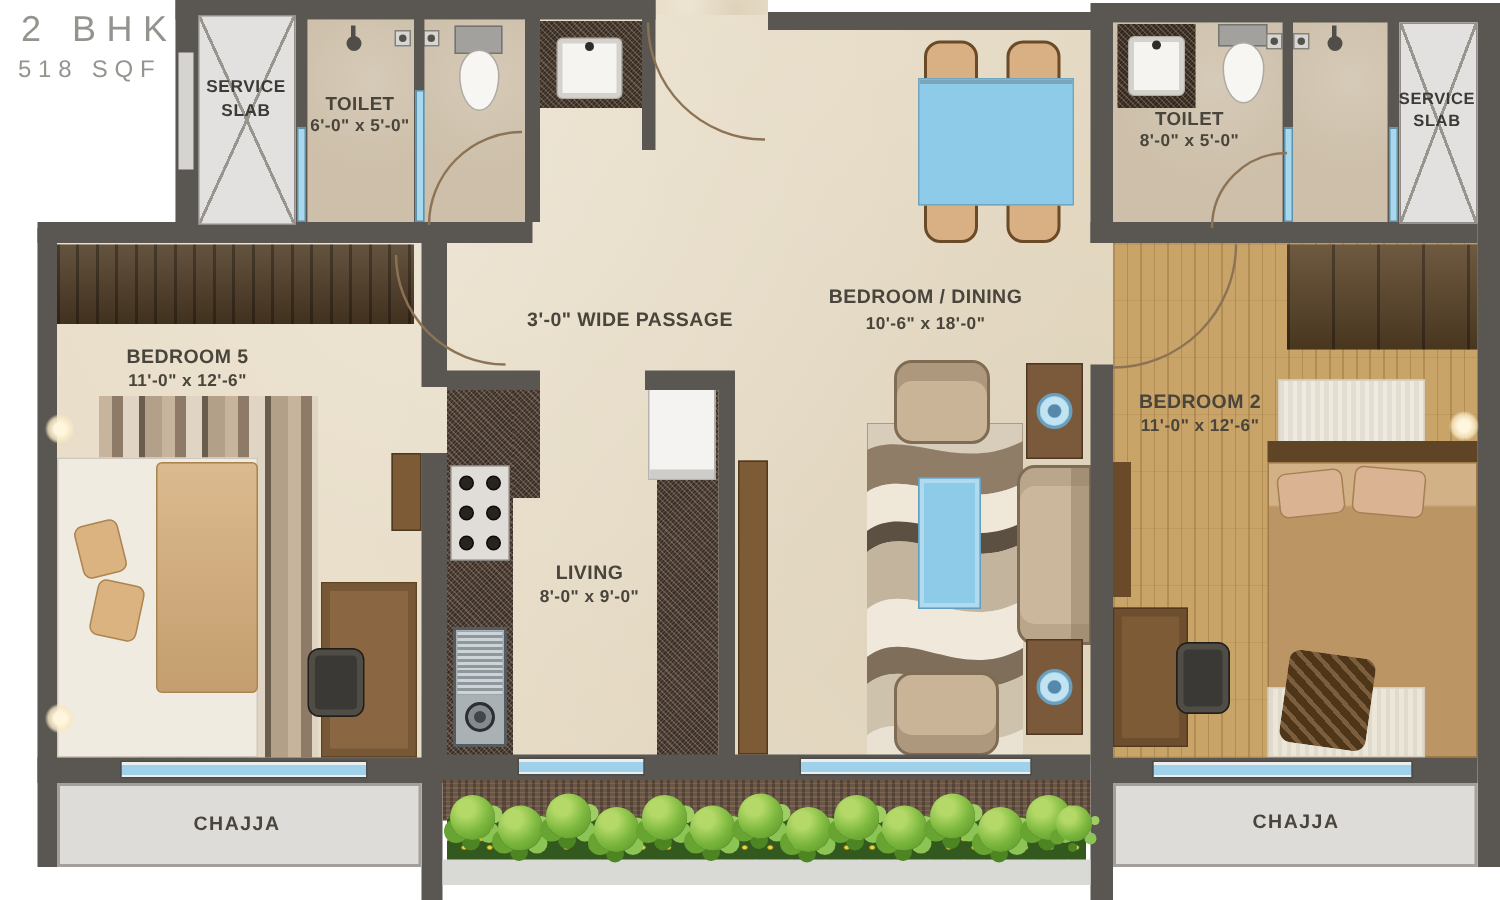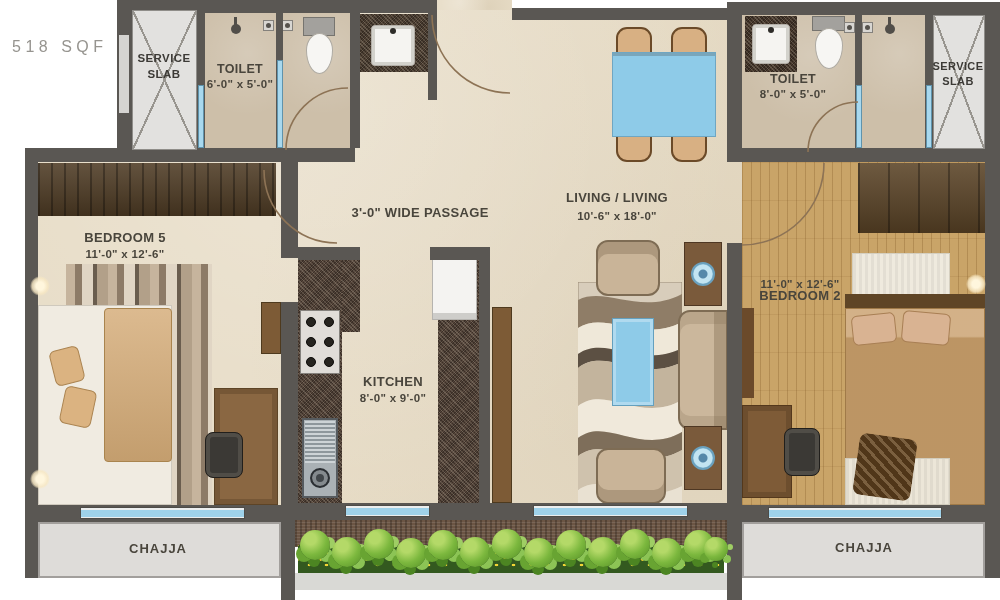--- a/index.html
+++ b/index.html
@@ -233,42 +233,43 @@
   <div class="bush" style="left:556px;top:530px;"></div>
   <div class="bush" style="left:588px;top:537px;"></div>
   <div class="bush" style="left:620px;top:529px;"></div>
   <div class="bush" style="left:652px;top:538px;"></div>
   <div class="bush" style="left:684px;top:530px;"></div>
   <div class="bush sm" style="left:704px;top:537px;"></div>
 
   <div class="chajja" style="left:38px;top:522px;width:243px;height:56px;"></div>
   <div class="chajja" style="left:742px;top:522px;width:243px;height:56px;"></div>
 
+  <div class="abs" style="left:14px;top:6px;font-size:24px;letter-spacing:7px;color:#95938e;font-weight:400;">2 BHK</div>
   <div class="abs" style="left:12px;top:38px;font-size:16px;letter-spacing:4.5px;color:#96948f;font-weight:400;">518 SQF</div>
 
   <div class="slab-label" style="left:164px;top:52px;">SERVICE</div>
   <div class="slab-label" style="left:164px;top:68px;">SLAB</div>
   <div class="slab-label" style="left:958px;top:60px;font-size:11px;">SERVICE</div>
   <div class="slab-label" style="left:958px;top:75px;font-size:11px;">SLAB</div>
 
   <div class="label" style="left:240px;top:62px;font-size:12.5px;">TOILET</div>
   <div class="label dims" style="left:240px;top:78px;">6'-0" x 5'-0"</div>
   <div class="label" style="left:793px;top:72px;font-size:12.5px;">TOILET</div>
   <div class="label dims" style="left:793px;top:88px;">8'-0" x 5'-0"</div>
 
   <div class="label" style="left:125px;top:230px;">BEDROOM 5</div>
   <div class="label dims" style="left:125px;top:248px;">11'-0" x 12'-6"</div>
 
-  <div class="label" style="left:800px;top:260px;margin-top:28px;">BEDROOM 2</div>
+  <div class="label" style="left:800px;top:260px;">BEDROOM 2</div>
   <div class="label dims" style="left:800px;top:278px;">11'-0" x 12'-6"</div>
 
-  <div class="label" style="left:393px;top:374px;">KITCHEN</div>
+  <div class="label" style="left:393px;top:374px;">LIVING</div>
   <div class="label dims" style="left:393px;top:392px;">8'-0" x 9'-0"</div>
 
-  <div class="label" style="left:617px;top:190px;">LIVING / LIVING</div>
+  <div class="label" style="left:617px;top:190px;">BEDROOM / DINING</div>
   <div class="label dims" style="left:617px;top:210px;">10'-6" x 18'-0"</div>
 
   <div class="label" style="left:420px;top:205px;">3'-0" WIDE PASSAGE</div>
 
   <div class="label" style="left:158px;top:541px;letter-spacing:1px;">CHAJJA</div>
   <div class="label" style="left:864px;top:540px;letter-spacing:1px;">CHAJJA</div>
 
 </div>
 
 </body></html>

